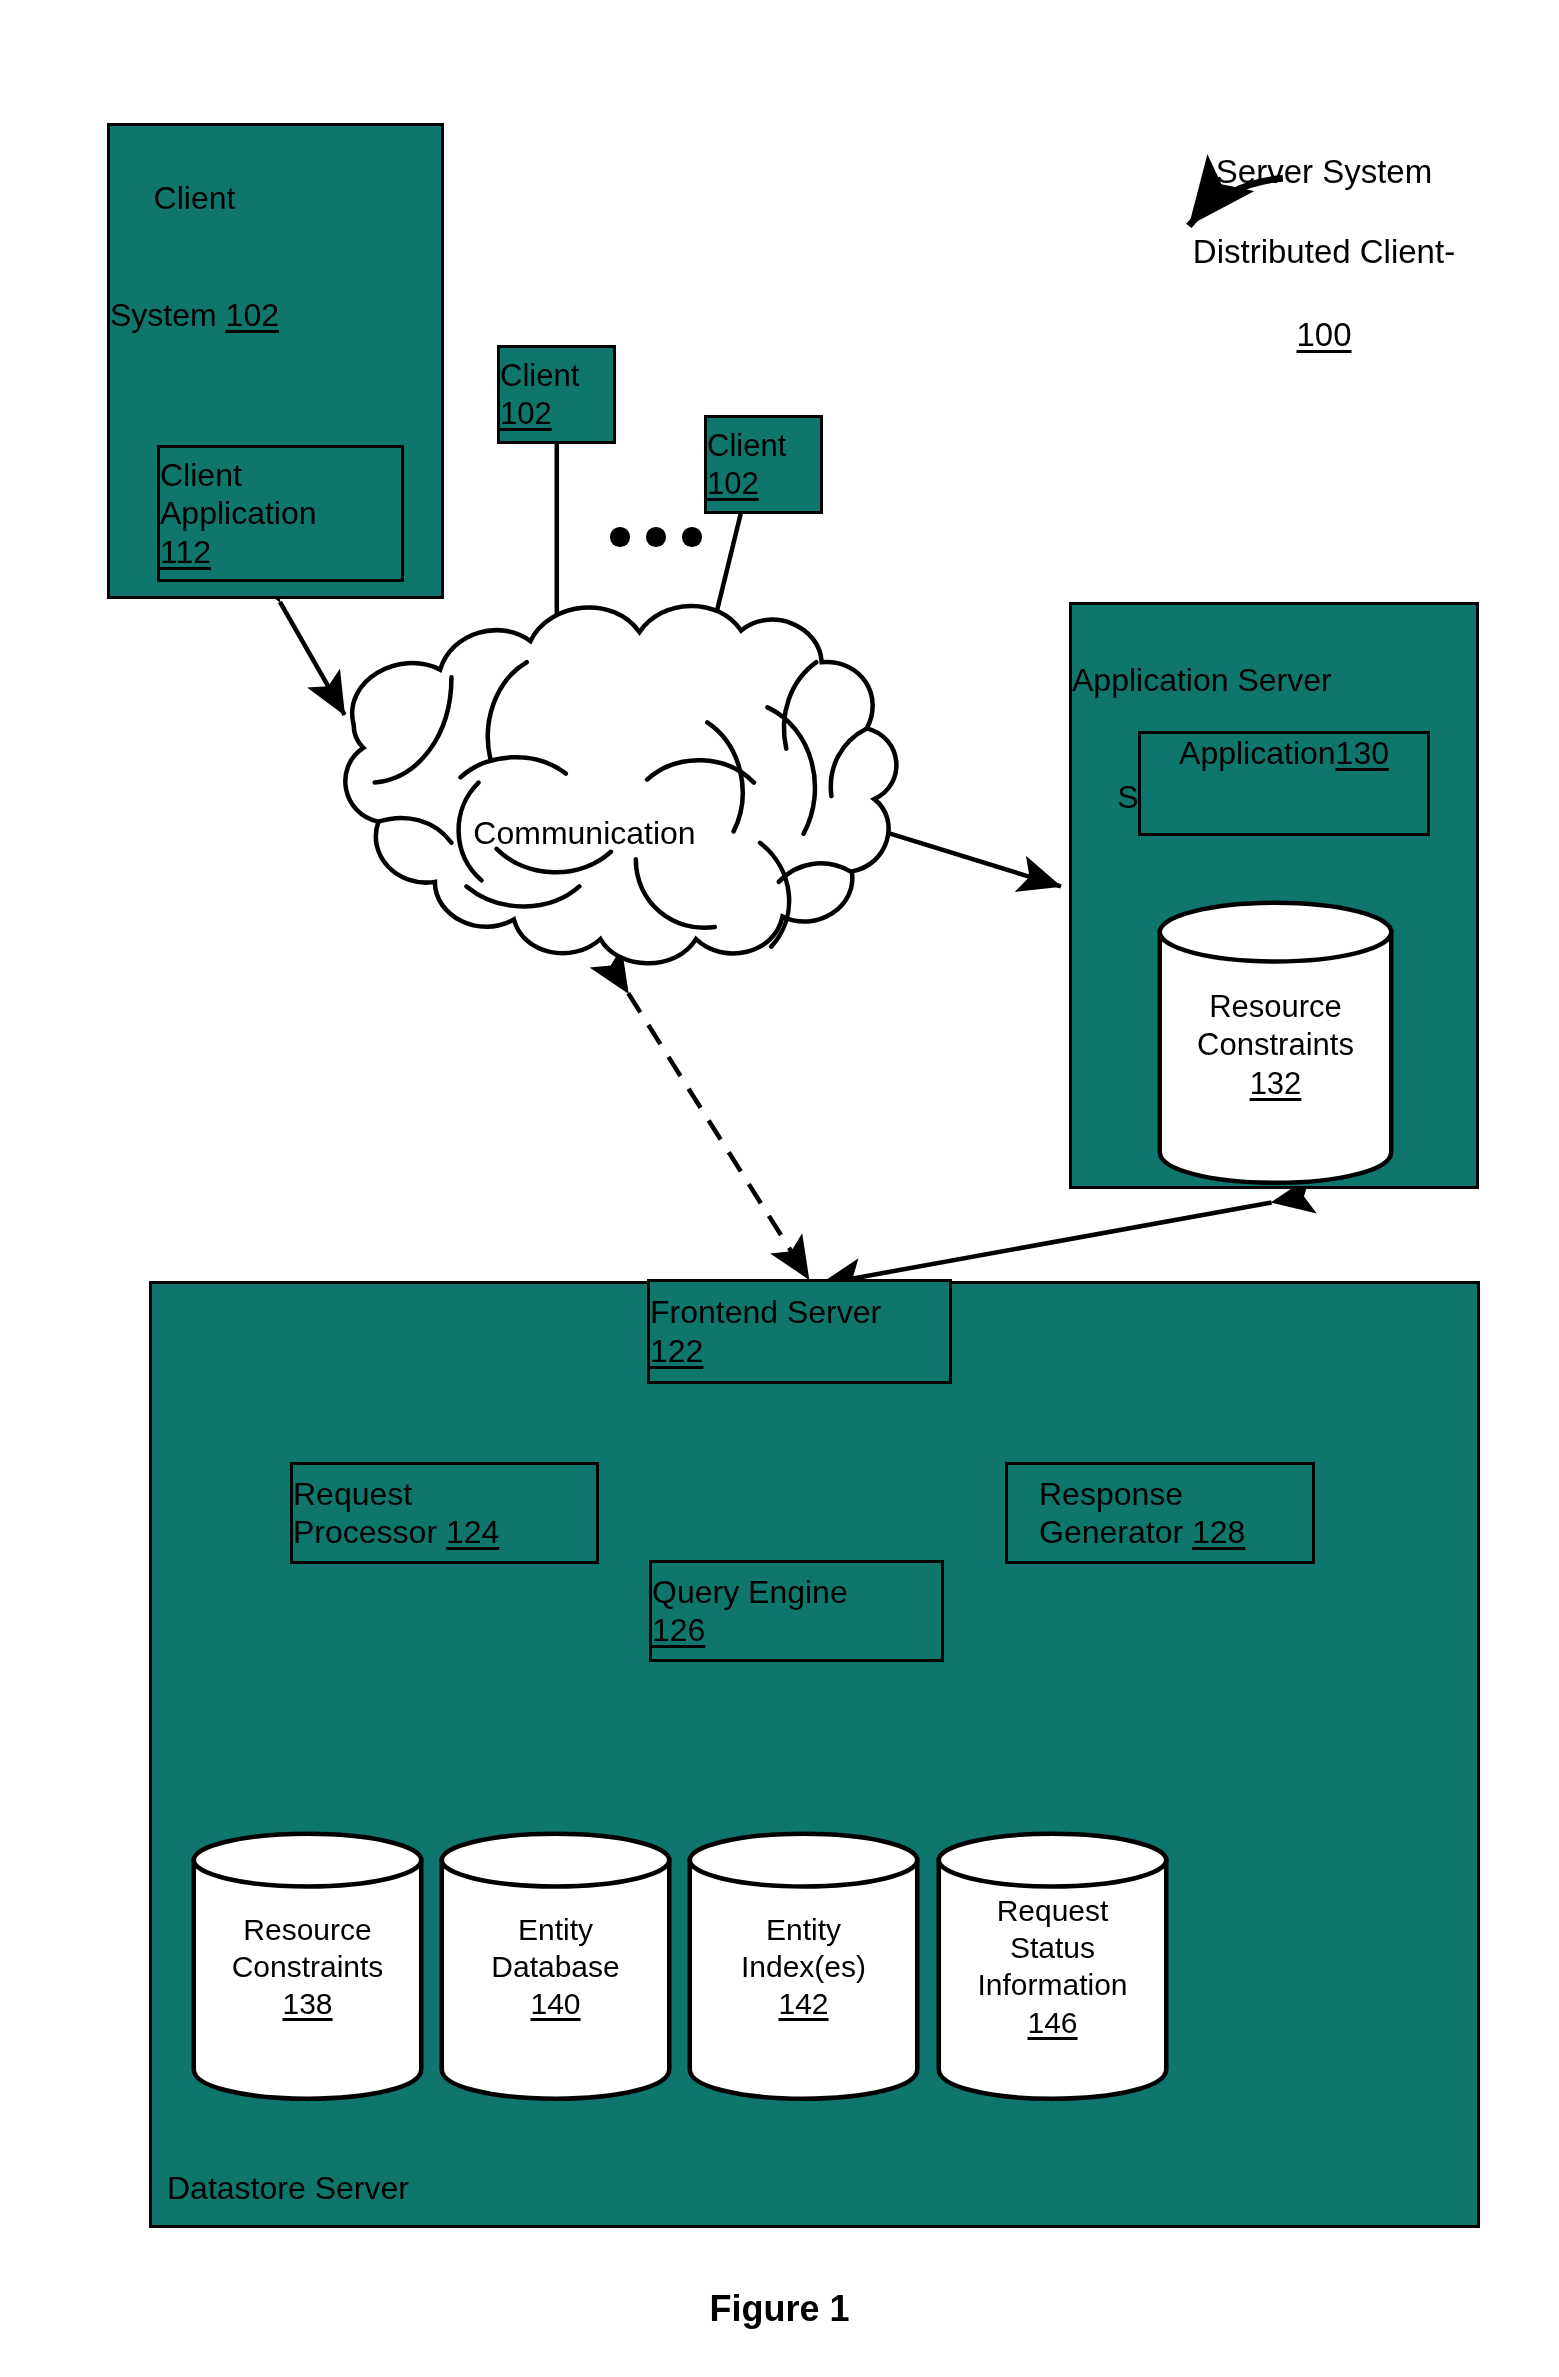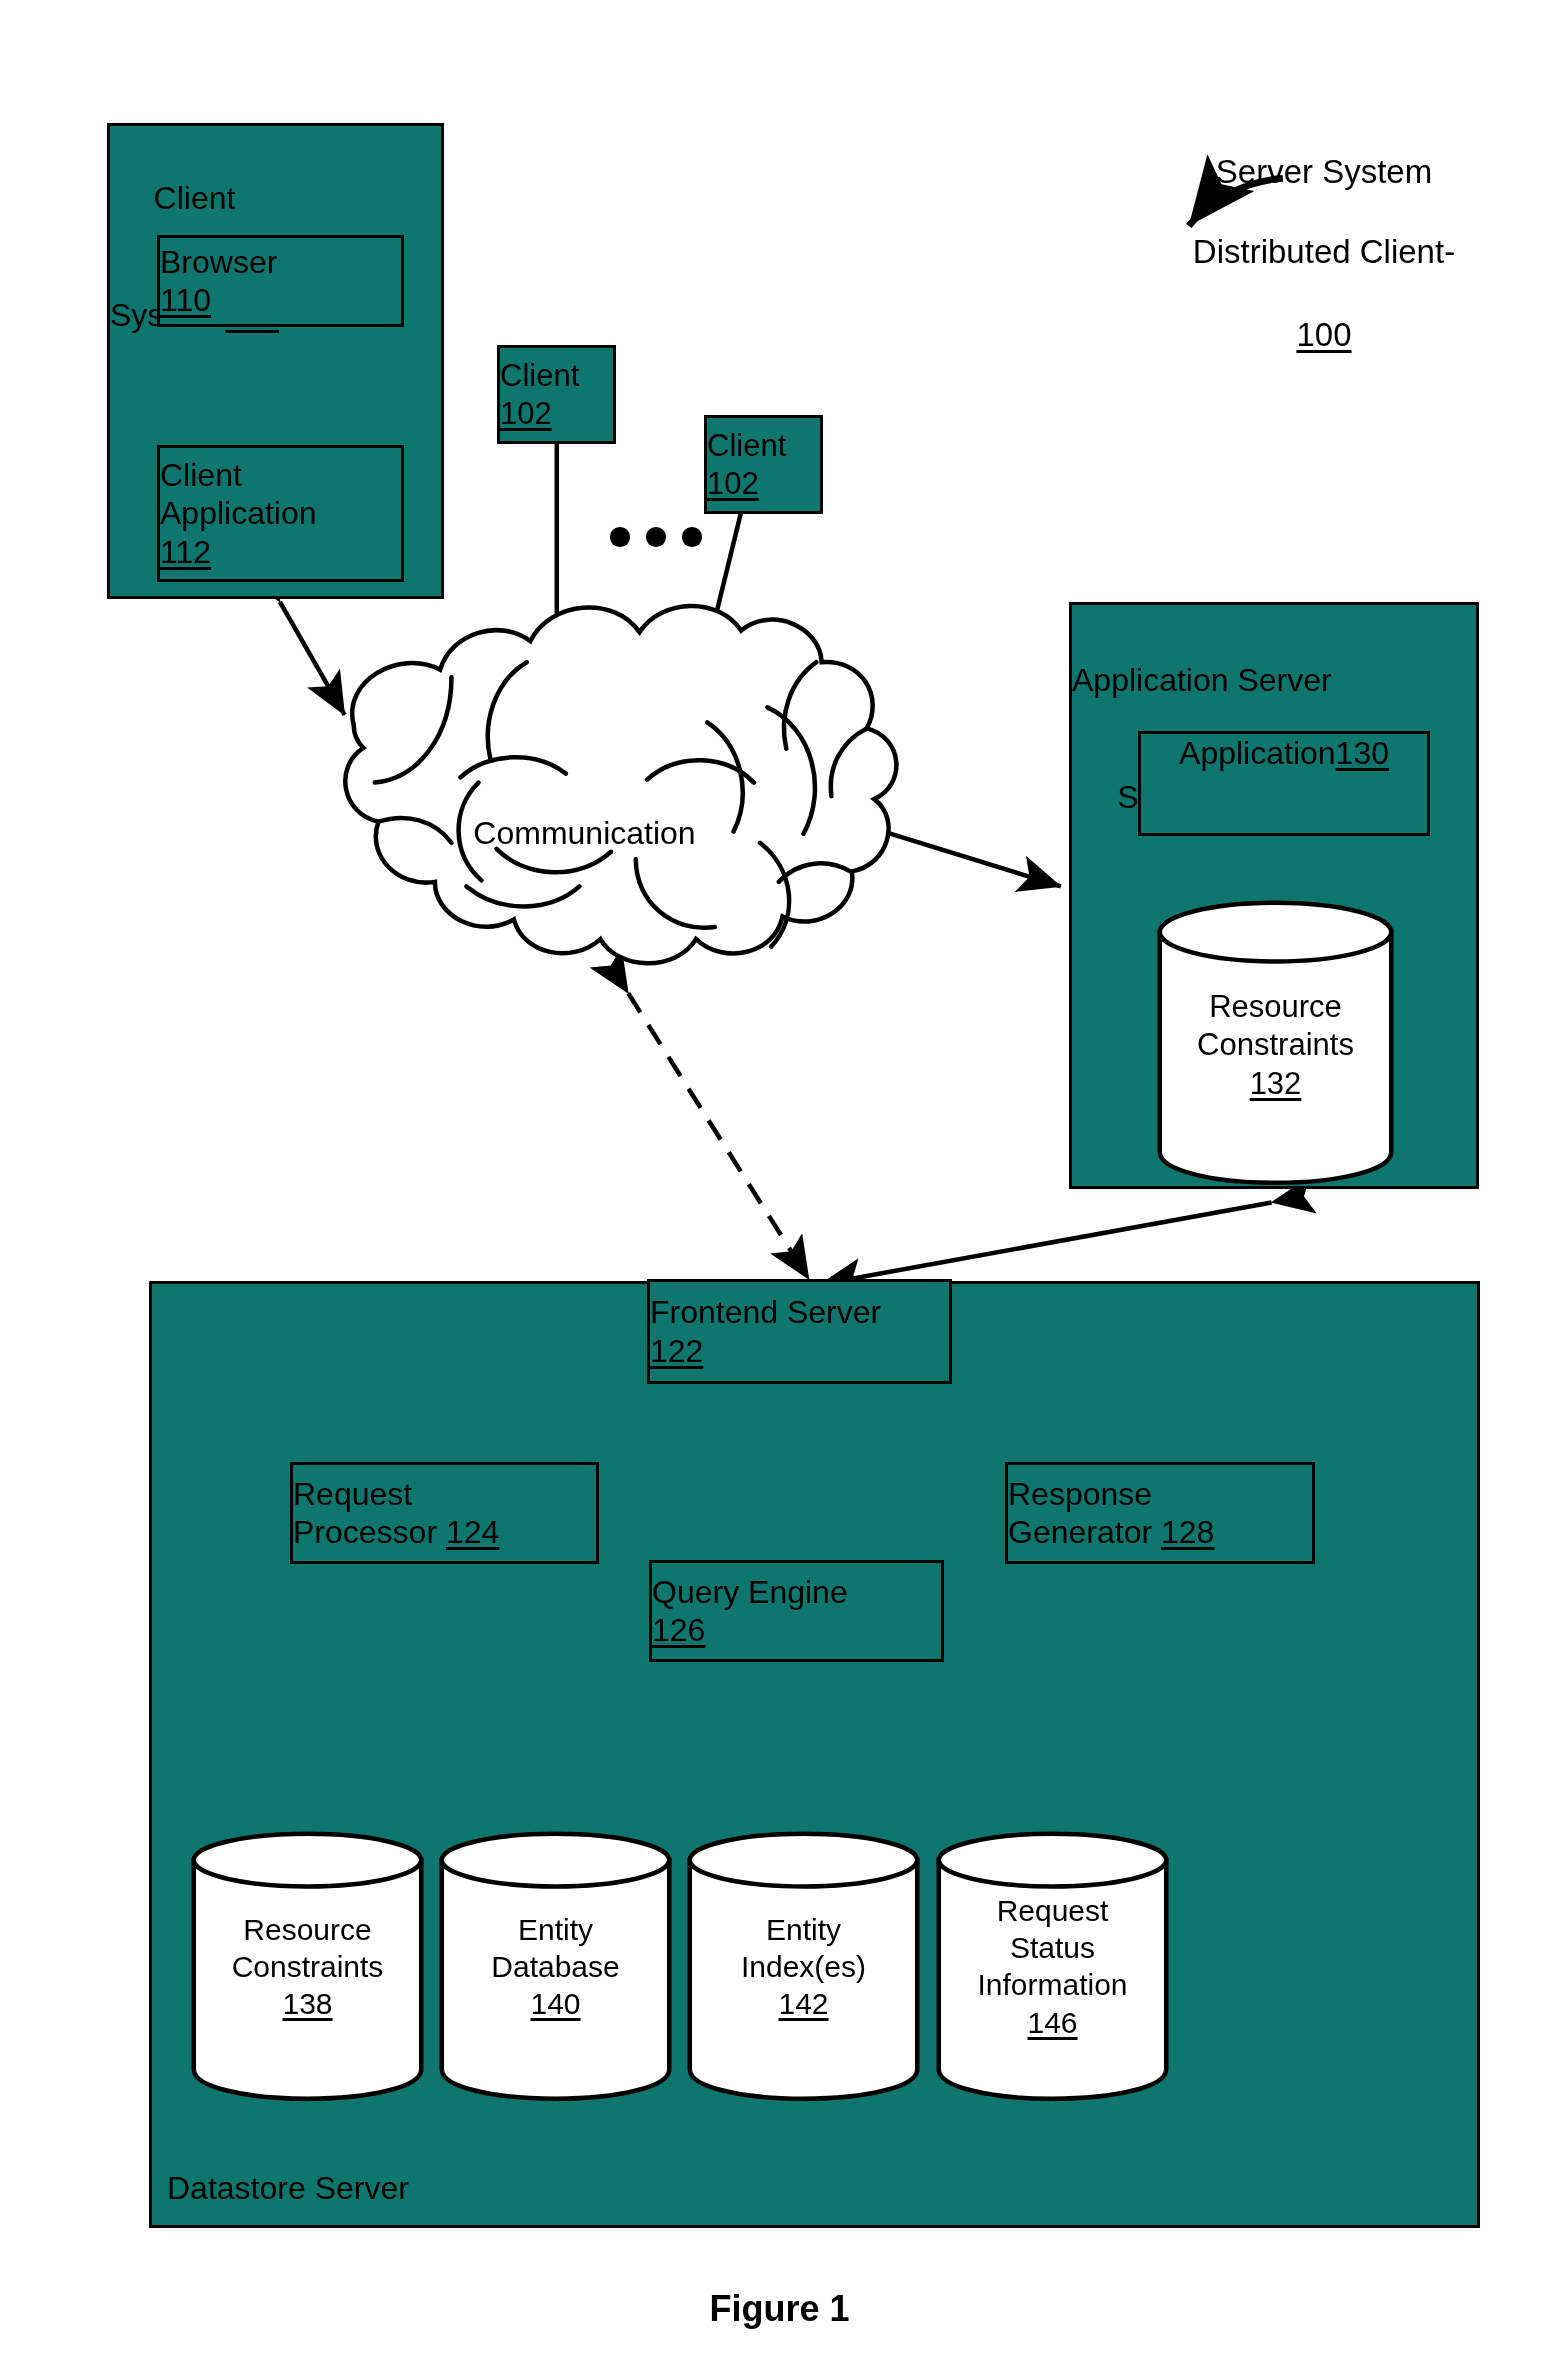--- a/index.html
+++ b/index.html
@@ -171,24 +171,20 @@
   </div>
 
   <div class="box" style="left:107px; top:123px; width:337px; height:476px; justify-content:flex-start; padding-top:13.5px;">
     <div class="plain" style="position:static; font-size:32px; margin-bottom:12px;">
       <span class="lbl">Client</span>
       <span class="lbl">
         <span>System </span><span class="u">102</span>
       </span>
     </div>
 
-    <div class="box" style="left:47px; top:109px; width:247px; height:92px; font-size:32px;">
-      <span class="lbl">Browser</span>
-      <span class="lbl u">110</span>
-    </div>
 
     <div class="box" style="left:47px; top:319px; width:247px; height:137px; font-size:32px;">
       <span class="lbl">Client</span>
       <span class="lbl">Application</span>
       <span class="lbl u">112</span>
     </div>
   </div>
 
   <div class="box" style="left:497px; top:345px; width:119px; height:99px; font-size:31px;">
     <span class="lbl">Client</span>
@@ -245,21 +241,21 @@
     <span class="lbl u">122</span>
   </div>
 
   <div class="box" style="left:290px; top:1462px; width:309px; height:102px; font-size:32px;">
     <span class="lbl">Request</span>
     <span class="lbl">
       <span>Processor </span><span class="u">124</span>
     </span>
   </div>
 
-  <div class="box" style="left:1005px; top:1462px; width:310px; height:102px; font-size:32px;">
+  <div class="box" style="left:1005px; top:1462px; width:310px; height:102px; font-size:32px;padding-left:31px;">
     <span class="lbl">Response</span>
     <span class="lbl">
       <span>Generator </span><span class="u">128</span>
     </span>
   </div>
 
   <div class="box" style="left:649px; top:1560px; width:295px; height:102px; font-size:32px;">
     <span class="lbl">Query Engine</span>
     <span class="lbl u">126</span>
   </div>

